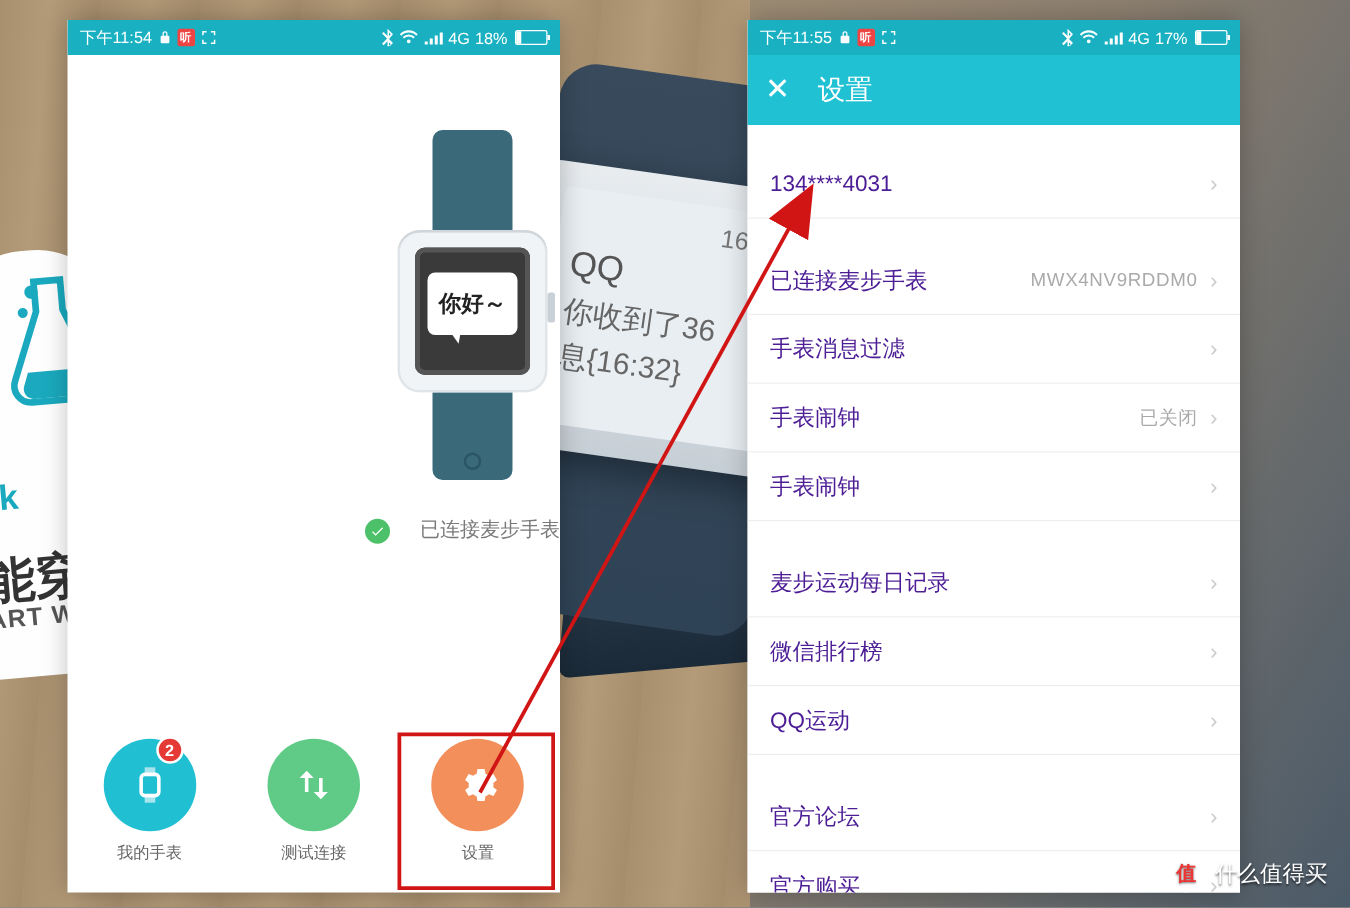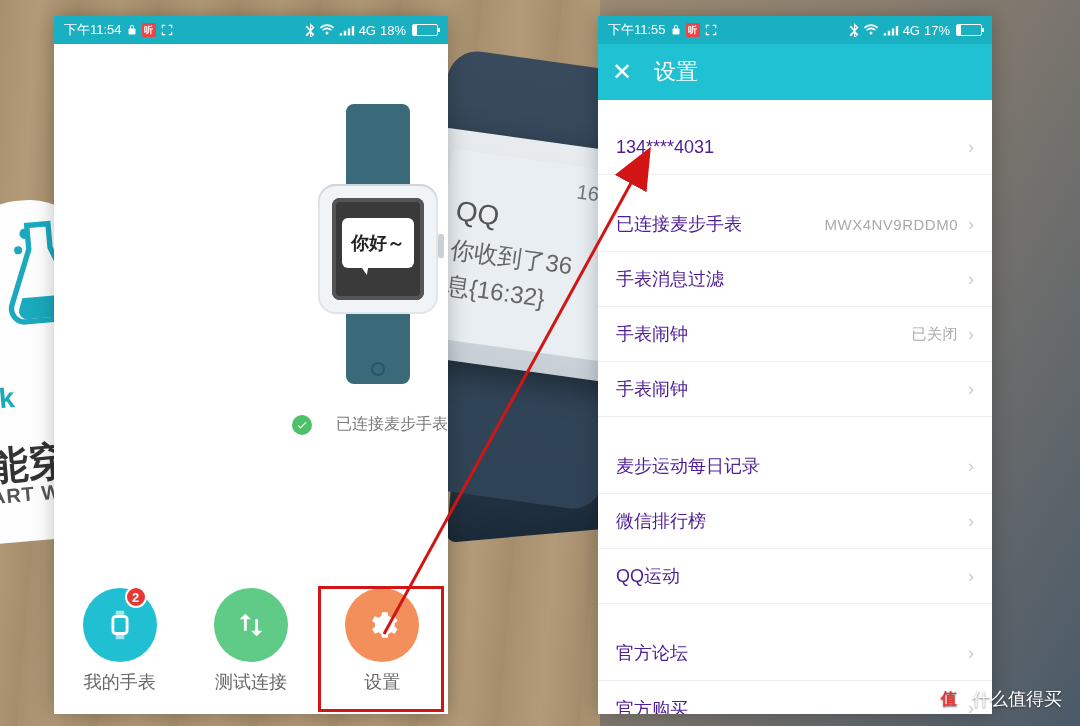--- a/index.html
+++ b/index.html
@@ -186,21 +186,21 @@
   }
   .nav-item { display: flex; flex-direction: column; align-items: center; gap: 8px; position: relative; }
   .nav-circle {
     width: 74px; height: 74px; border-radius: 50%;
     display: flex; align-items: center; justify-content: center;
   }
   .nav-circle svg { width: 34px; height: 34px; }
   .c-teal { background: #21bfd2; }
   .c-green { background: #5fcb86; }
   .c-orange { background: #f28f5a; }
-  .nav-label { font-size: 18px; color: #666; }
+  .nav-label { font-size: 13px; color: #666; }
   .badge {
     position: absolute; top: -2px; right: 10px;
     width: 22px; height: 22px; border-radius: 50%; background: #e53935;
     color: #fff; font-size: 13px; font-weight: bold;
     display: flex; align-items: center; justify-content: center;
     border: 2px solid #fff;
   }
 
   
   .highlight-box {

